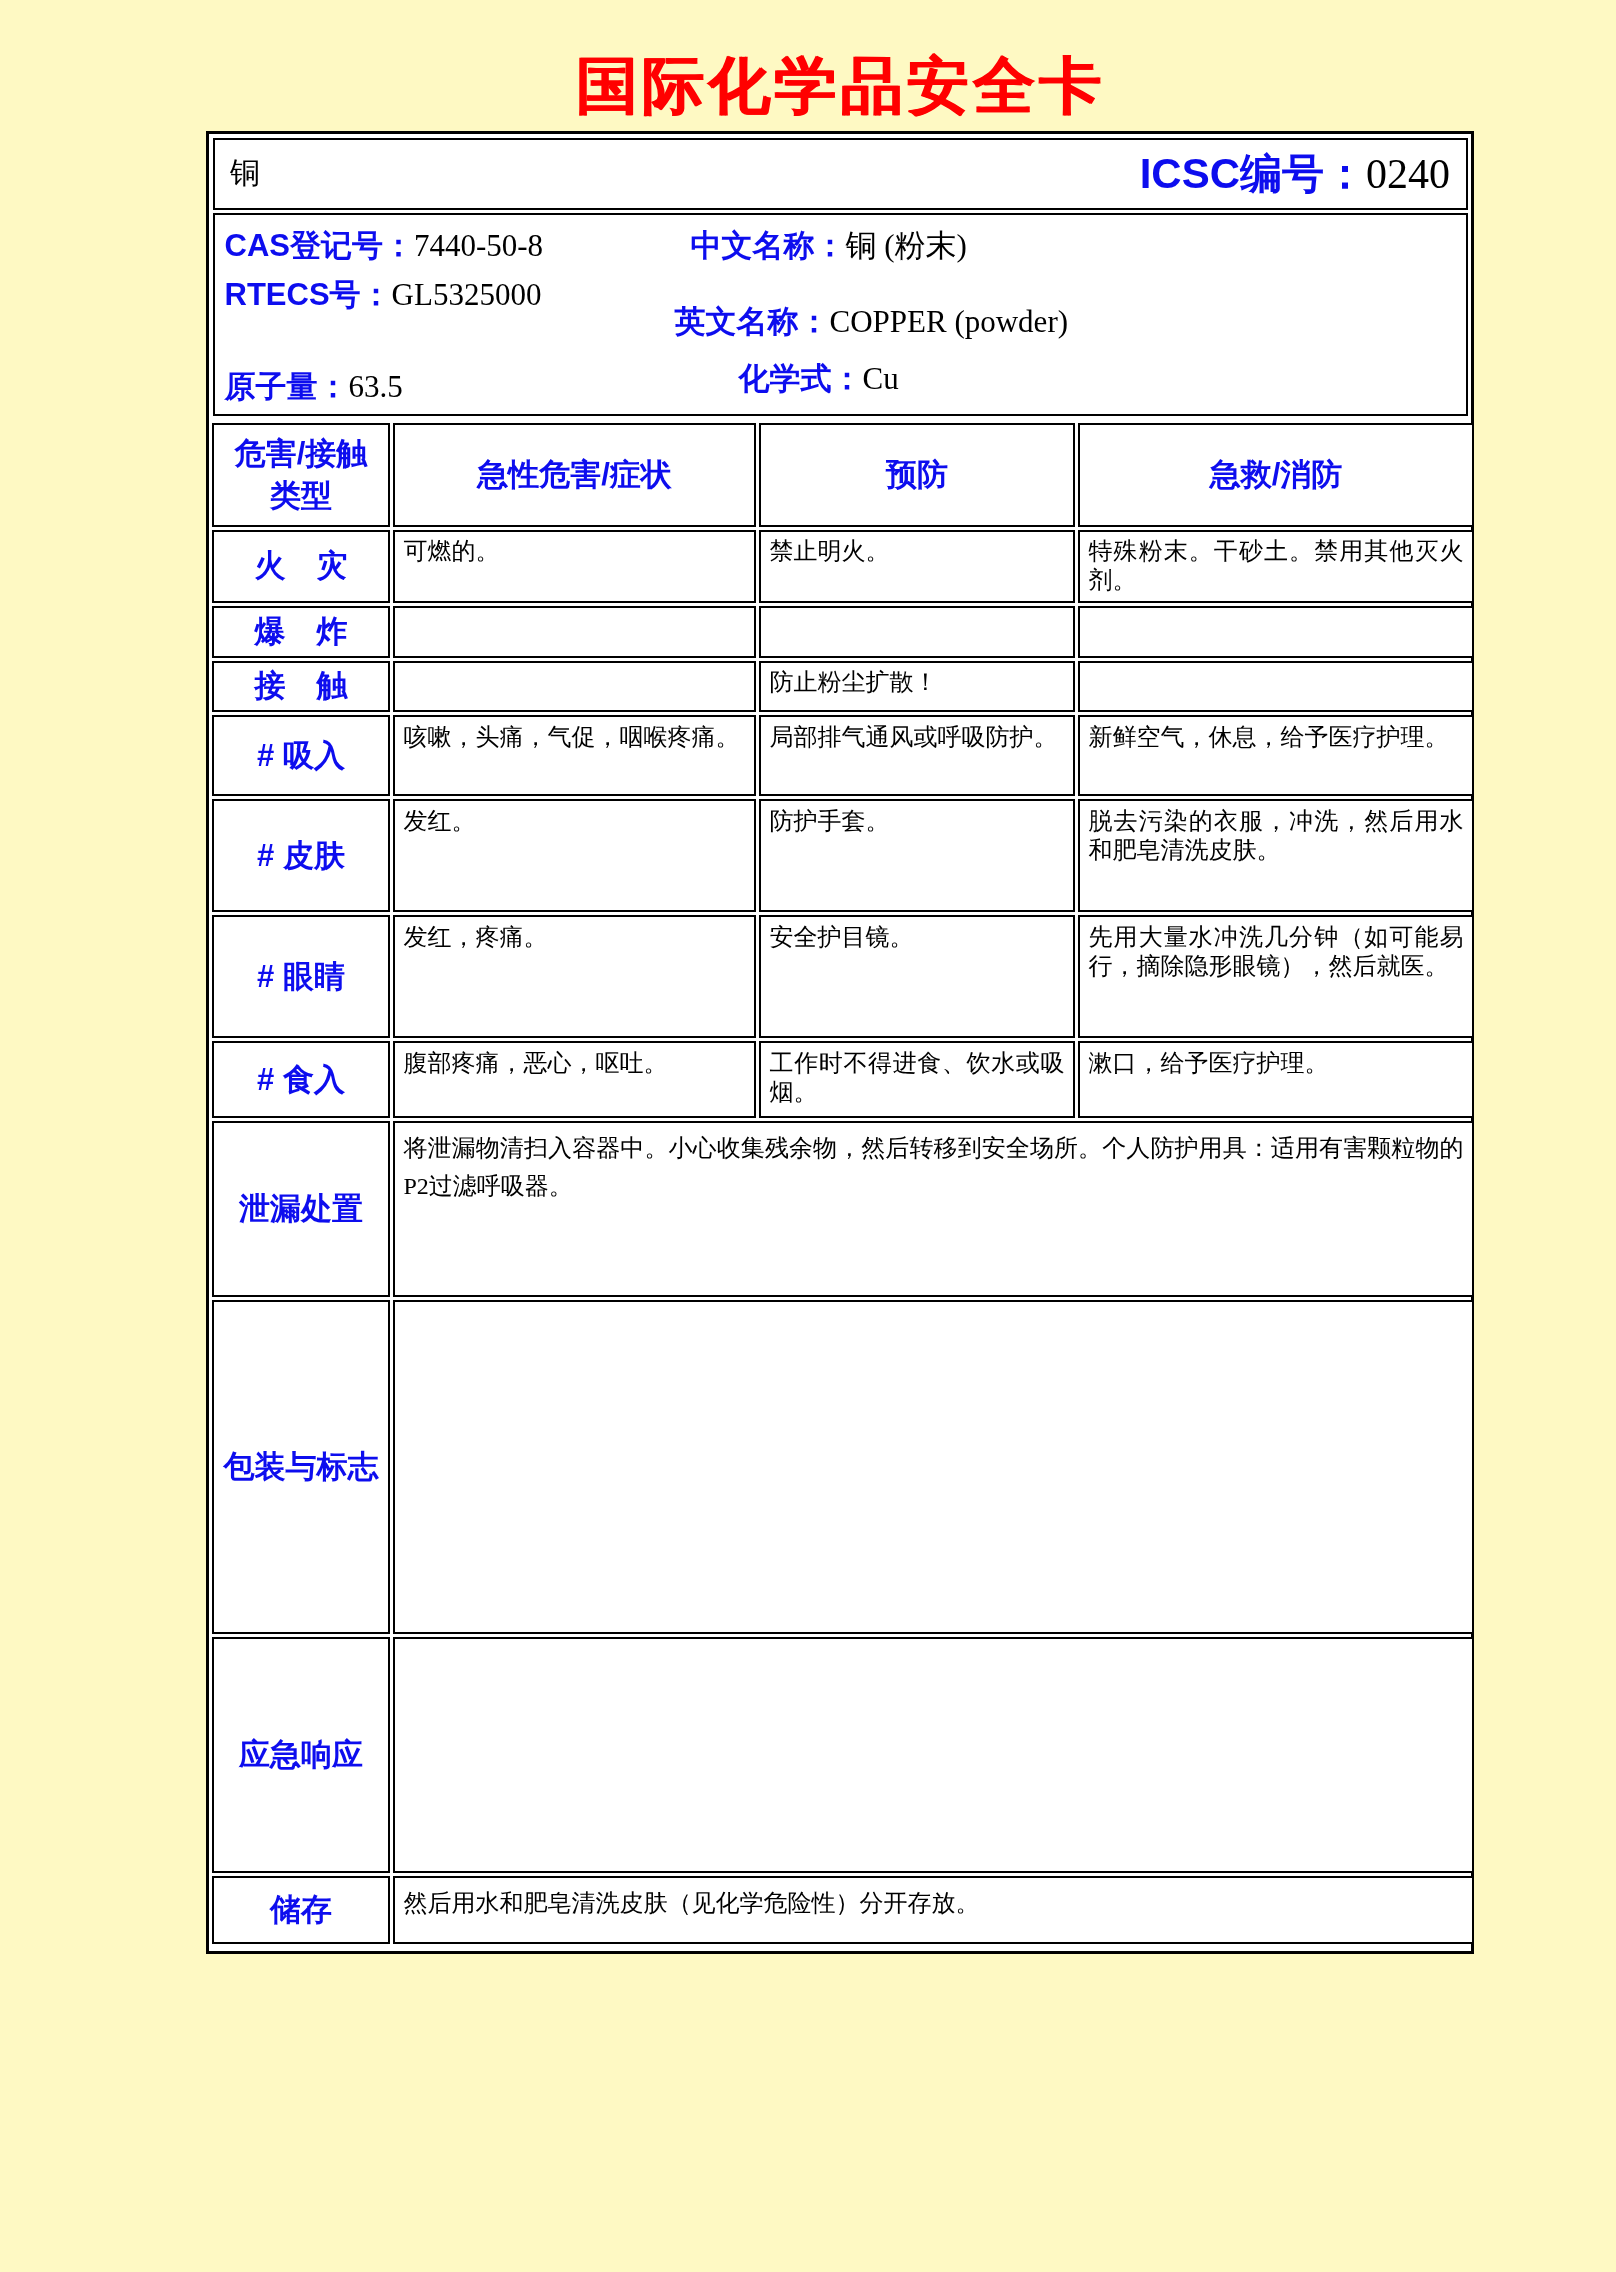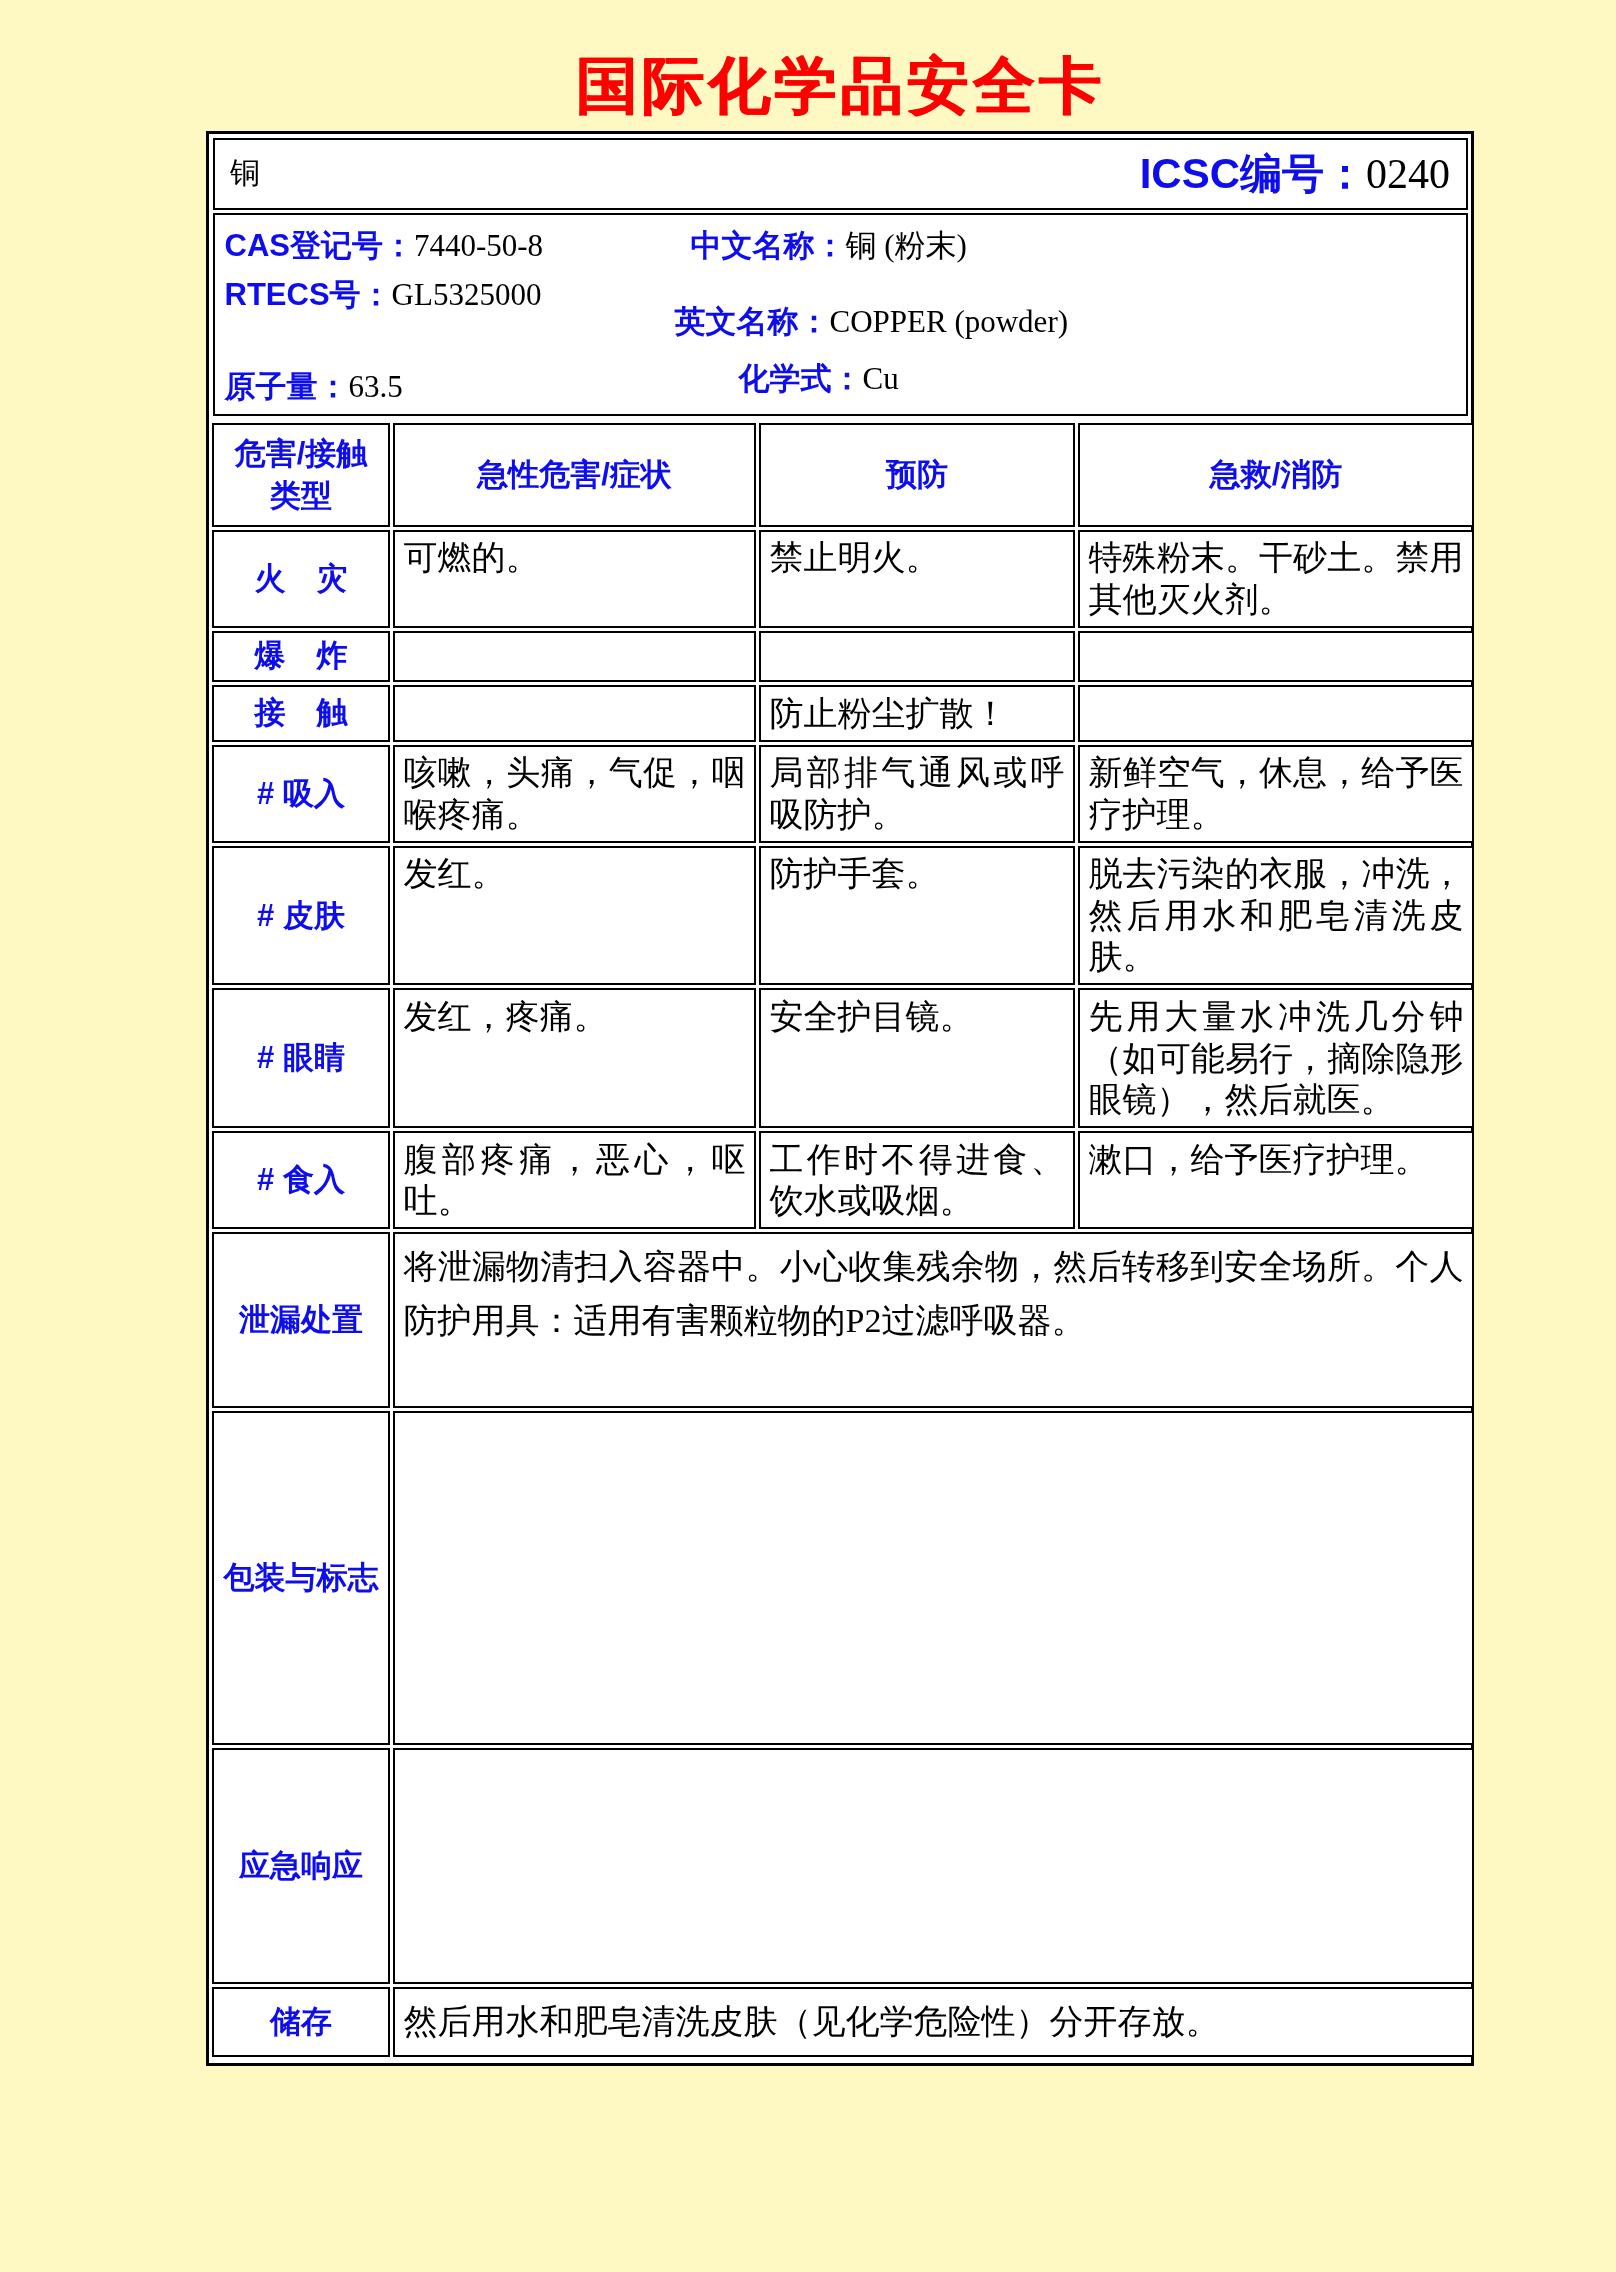--- a/index.html
+++ b/index.html
@@ -110,21 +110,21 @@
     font-weight: bold;
     font-size: 31px;
     font-family: "Liberation Sans", "DejaVu Sans", sans-serif;
     padding: 2.8px;
     white-space: pre-line;
     line-height: 1.35;
   }
   td.txt {
     vertical-align: top;
     text-align: justify;
-    font-size: 34px;
+    font-size: 24px;
     line-height: 1.22;
     padding: 5.6px 8.5px;
     color: #000;
     font-family: "Liberation Serif", "DejaVu Serif", serif;
   }
   td.txt.section-content {
     line-height: 1.6;
   }
 </style>
 </head>

